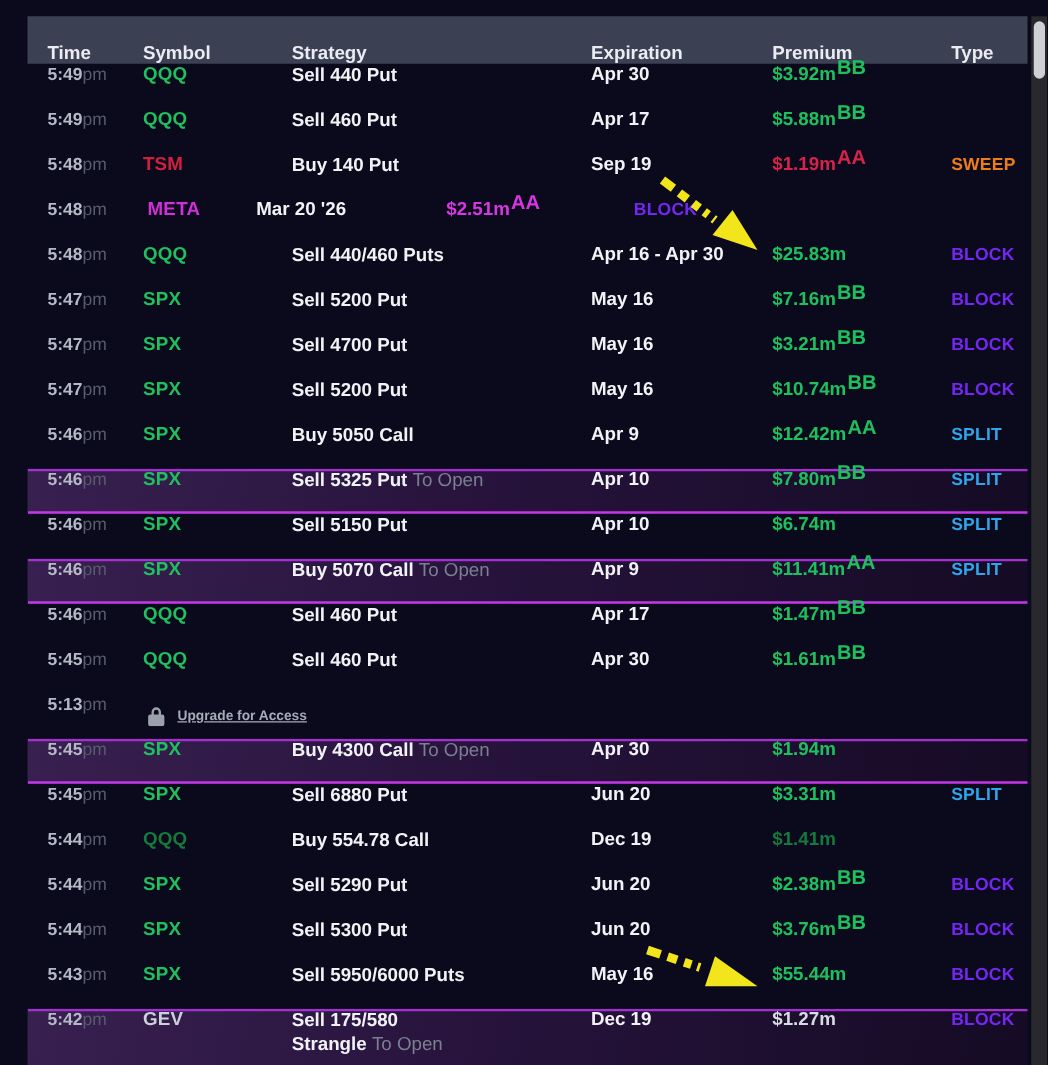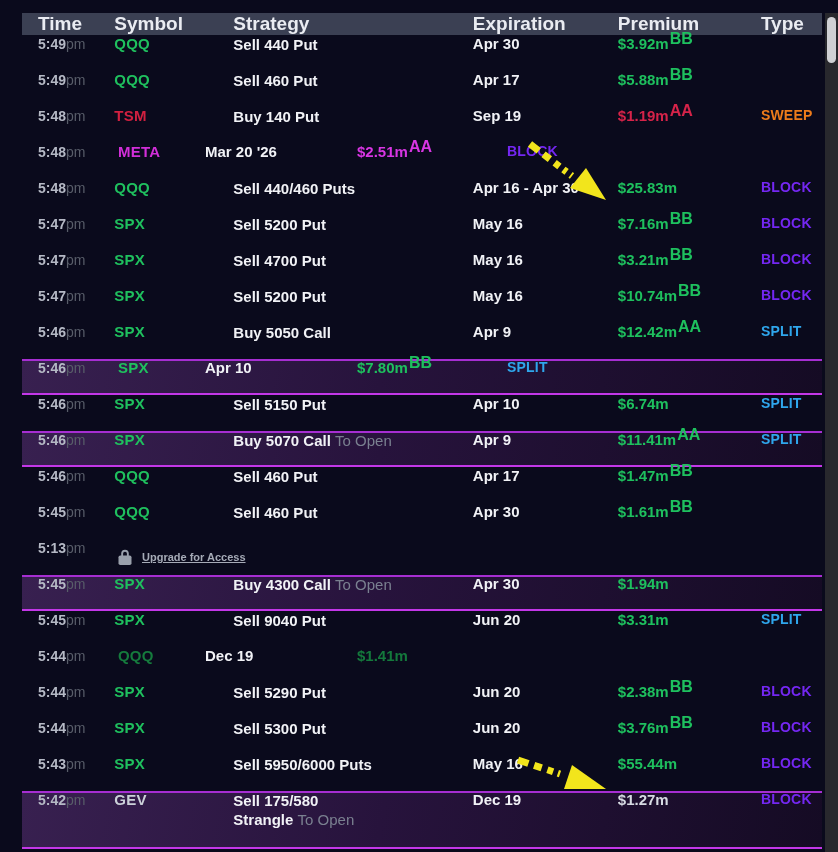--- a/index.html
+++ b/index.html
@@ -1,20 +1,20 @@
 <!DOCTYPE html>
 <html><head>
 <meta charset="utf-8">
 <style>
   html,body{margin:0;padding:0;background:#0a0a1c;}
   .screen{position:relative;width:838px;height:852px;background:#0a0a1c;overflow:hidden;
           font-family:"Liberation Sans",sans-serif;-webkit-font-smoothing:antialiased;}
   .table{position:absolute;left:22px;top:13px;width:800px;}
-  .thead{height:22px;background:#3b4053;display:flex;align-items:flex-end;
-         color:#eaecf2;font-size:19px;font-weight:600;}
+  .thead{height:38px;background:#3b4053;display:flex;align-items:flex-end;
+         color:#eaecf2;font-size:15px;font-weight:600;}
   .cell{box-sizing:border-box;}
   .c-time{width:96px;padding-left:16px;}
   .c-sym{width:87px;}
   .c-strat{width:251px;margin-left:36px;}
   .c-exp{width:152px;}
   .c-prem{width:150px;}
   .c-type{width:64px;}
   .row{height:36px;display:flex;font-size:15px;}
   .row.tall{height:58px;}
   .row.hl{background:linear-gradient(100deg,#382050 0%,#27133c 45%,#150b24 100%);
@@ -137,20 +137,23 @@
           <div class="cell c-strat strat">
             <div class="st-line"><span class="st-main">Buy 5050 Call</span></div>
           </div>
           <div class="cell c-exp exp"><span>Apr 9</span></div>
           <div class="cell c-prem prem p-green"><span>$12.42m</span><span class="sup">AA</span></div>
           <div class="cell c-type type ty-split"><span>SPLIT</span></div>
         </div>
         <div class="row hl">
           <div class="cell c-time"><span class="t-d">5:46</span><span class="t-ap">pm</span></div>
           <div class="cell c-sym sym s-green"><span>SPX</span></div>
+          <div class="cell c-strat strat">
+            <div class="st-line"><span class="st-main">Sell 5325 Put</span> <span class="st-suf">To Open</span></div>
+          </div>
           <div class="cell c-exp exp"><span>Apr 10</span></div>
           <div class="cell c-prem prem p-green"><span>$7.80m</span><span class="sup">BB</span></div>
           <div class="cell c-type type ty-split"><span>SPLIT</span></div>
         </div>
         <div class="row">
           <div class="cell c-time"><span class="t-d">5:46</span><span class="t-ap">pm</span></div>
           <div class="cell c-sym sym s-green"><span>SPX</span></div>
           <div class="cell c-strat strat">
             <div class="st-line"><span class="st-main">Sell 5150 Put</span></div>
           </div>
@@ -207,29 +210,32 @@
             <div class="st-line"><span class="st-main">Buy 4300 Call</span> <span class="st-suf">To Open</span></div>
           </div>
           <div class="cell c-exp exp"><span>Apr 30</span></div>
           <div class="cell c-prem prem p-green"><span>$1.94m</span></div>
           <div class="cell c-type type"></div>
         </div>
         <div class="row">
           <div class="cell c-time"><span class="t-d">5:45</span><span class="t-ap">pm</span></div>
           <div class="cell c-sym sym s-green"><span>SPX</span></div>
           <div class="cell c-strat strat">
-            <div class="st-line"><span class="st-main">Sell 9040 Put</span></div>
+            <div class="st-line"><span class="st-main">Sell 6880 Put</span></div>
           </div>
           <div class="cell c-exp exp"><span>Jun 20</span></div>
           <div class="cell c-prem prem p-green"><span>$3.31m</span></div>
           <div class="cell c-type type ty-split"><span>SPLIT</span></div>
         </div>
         <div class="row">
           <div class="cell c-time"><span class="t-d">5:44</span><span class="t-ap">pm</span></div>
           <div class="cell c-sym sym s-dimgreen"><span>QQQ</span></div>
+          <div class="cell c-strat strat">
+            <div class="st-line"><span class="st-main">Buy 554.78 Call</span></div>
+          </div>
           <div class="cell c-exp exp"><span>Dec 19</span></div>
           <div class="cell c-prem prem p-dimgreen"><span>$1.41m</span></div>
           <div class="cell c-type type"></div>
         </div>
         <div class="row">
           <div class="cell c-time"><span class="t-d">5:44</span><span class="t-ap">pm</span></div>
           <div class="cell c-sym sym s-green"><span>SPX</span></div>
           <div class="cell c-strat strat">
             <div class="st-line"><span class="st-main">Sell 5290 Put</span></div>
           </div>

